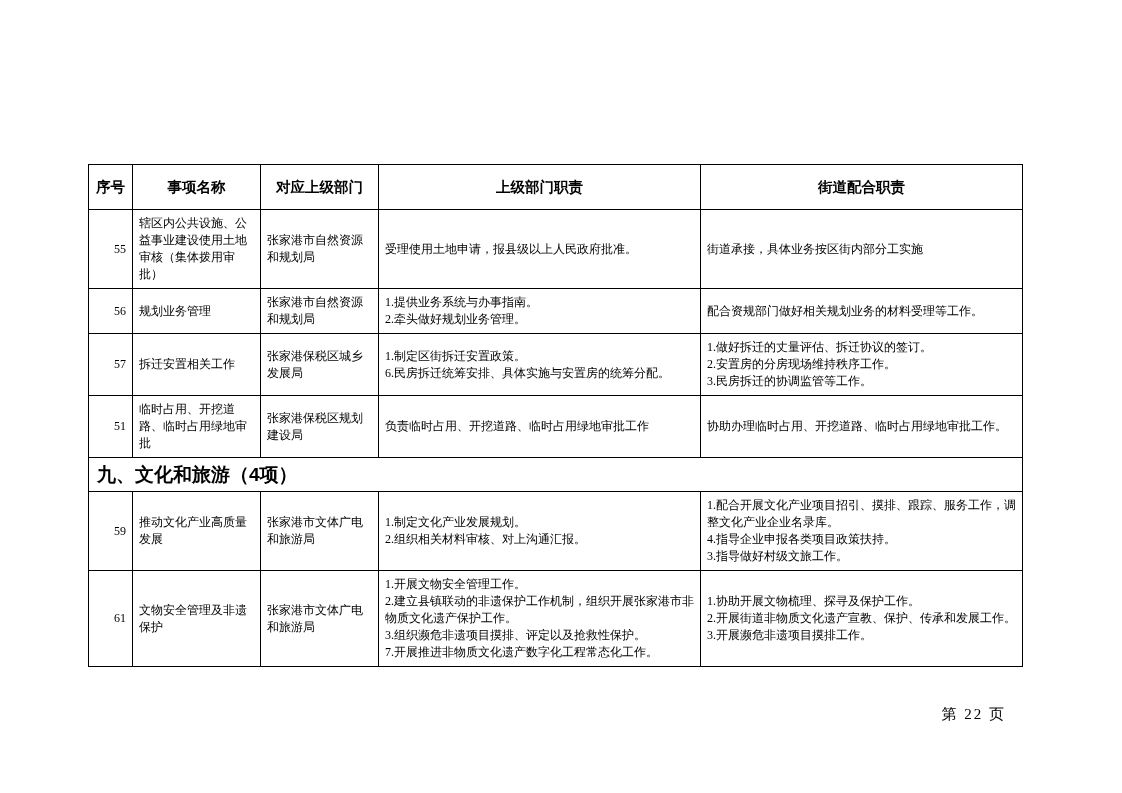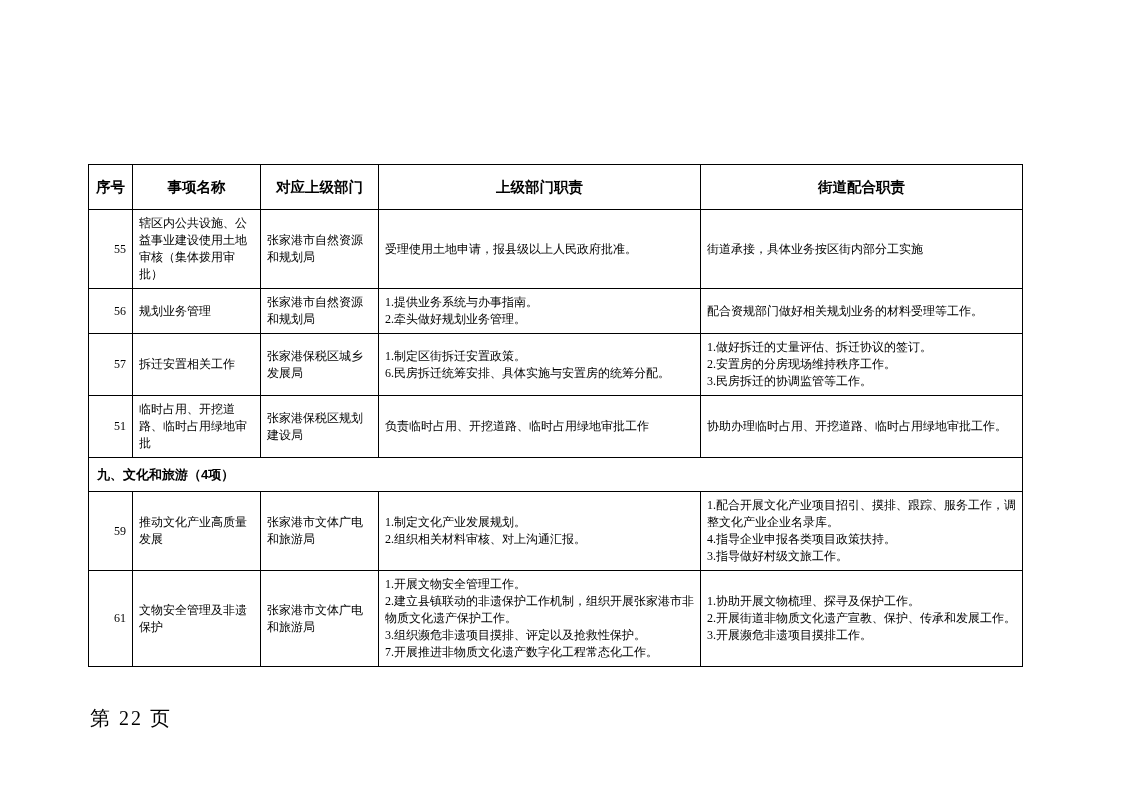--- a/index.html
+++ b/index.html
@@ -37,32 +37,32 @@
     height:45px;
     font-size:14.5px;
   }
   .duty-table td.num {
     text-align:right;
     font-family:"Liberation Serif","DejaVu Serif",serif;
   }
   .duty-table td.section {
     font-family:"Liberation Sans","DejaVu Sans",sans-serif;
     font-weight:bold;
-    font-size:13px;
+    font-size:19px;
     height:34px;
     padding-left:8px;
   }
   .duty-table td .duty-line { display:block; }
   .footer {
     position:absolute;
-    left:90px;
+    left:72px;
     width:934px;
     top:705px;
-    text-align:left;
-    font-size:20px;
+    text-align:right;
+    font-size:15px;
     letter-spacing:2px;
   }
 </style>
 </head>
 <body>
 
 <div class="page">
 
   <table class="duty-table">
     <colgroup>

